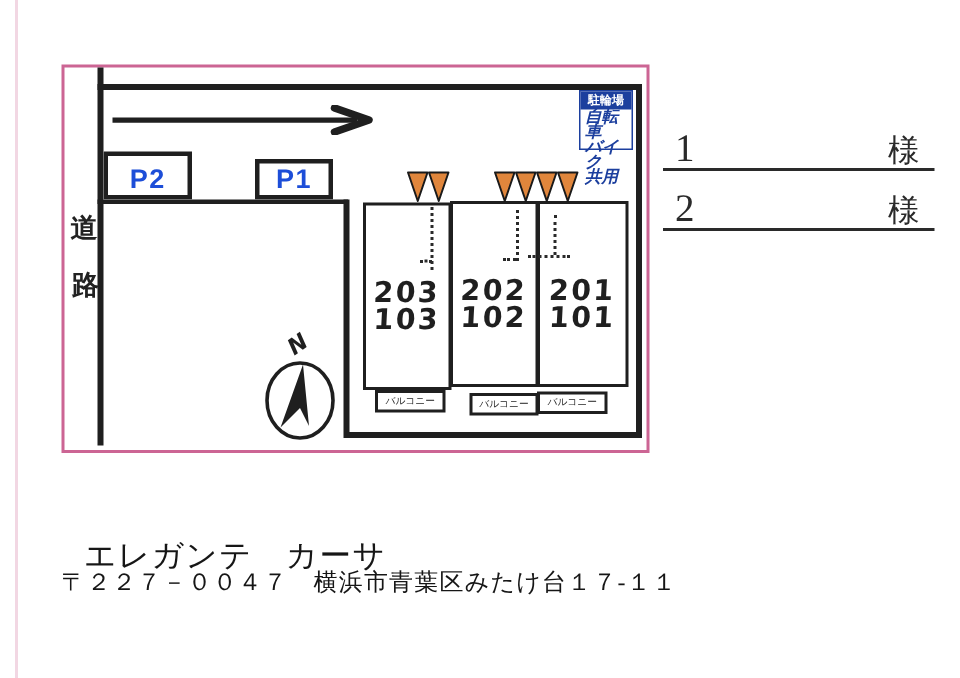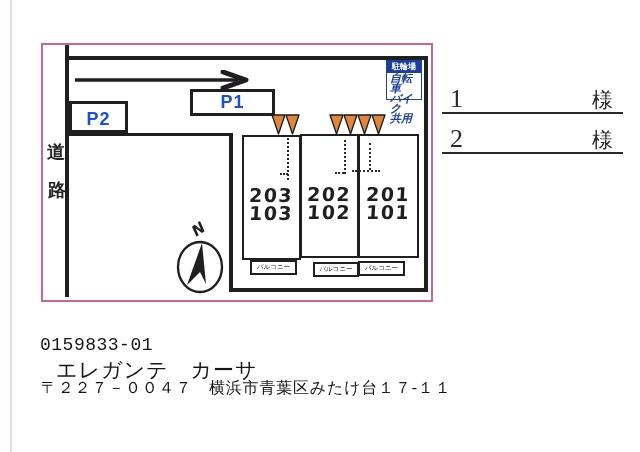--- a/index.html
+++ b/index.html
@@ -21,21 +21,21 @@
   .prow-h{left:65px;top:132.5px;width:167px;height:3px;}
   
   .road-char{width:24px;text-align:center;font-size:18px;font-weight:bold;color:#222;}
   .road-char1{left:44px;top:140px;}
   .road-char2{left:45px;top:178px;}
   
   .pbox{box-sizing:border-box;border:3px solid #1f1f1f;background:#fff;display:flex;
         align-items:flex-end;justify-content:center;font-weight:800;font-size:18px;color:#1d4ed8;
         letter-spacing:1px;}
   .p2{left:69px;top:101px;width:59px;height:32px;}
-  .p1{left:170px;top:89px;width:85px;height:27px;margin-left:20px;}
+  .p1{left:170px;top:106px;width:52px;height:27px;}
   
   .bike-sign{left:386px;top:60px;width:36px;height:40px;box-sizing:border-box;
              border:1.6px solid #1c3f9e;background:#fff;}
   .bike-head{height:12px;background:#1c3f9e;color:#fff;font-size:8px;font-weight:bold;
              text-align:center;line-height:12px;letter-spacing:0;}
   .bike-line{font-size:11px;font-weight:bold;font-style:italic;color:#1c3f9e;
              line-height:10px;padding-left:3px;letter-spacing:0;}
   
   .unit{box-sizing:border-box;border:2.8px solid #1f1f1f;background:#fff;display:flex;
         flex-direction:column;align-items:center;padding-top:50px;}
@@ -162,17 +162,16 @@
 
   <div class="abs tenant-row trow1">
     <span class="tenant-num">1</span>
     <span class="tenant-hon">様</span>
   </div>
   <div class="abs tenant-row trow2">
     <span class="tenant-num">2</span>
     <span class="tenant-hon">様</span>
   </div>
 
-  <div class="abs footer-code">0159833-01</div>
   <div class="abs footer-name">エレガンテ　カーサ</div>
   <div class="abs footer-addr">〒２２７－００４７　横浜市青葉区みたけ台１７-１１</div>
 
 </div>
 
 </body></html>

